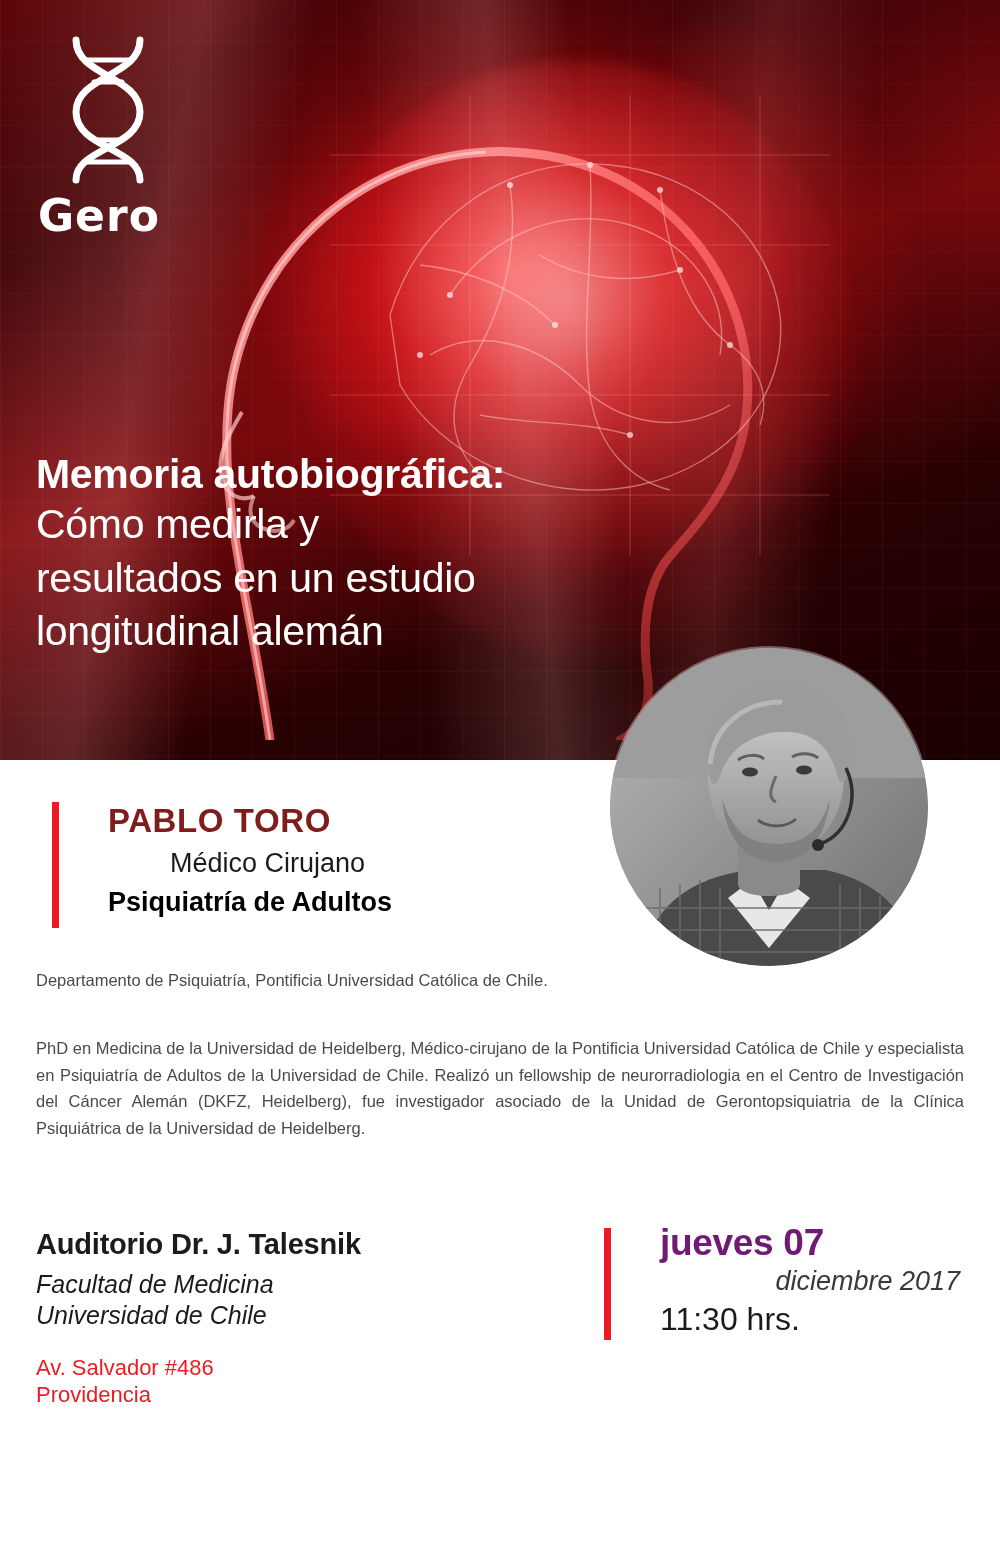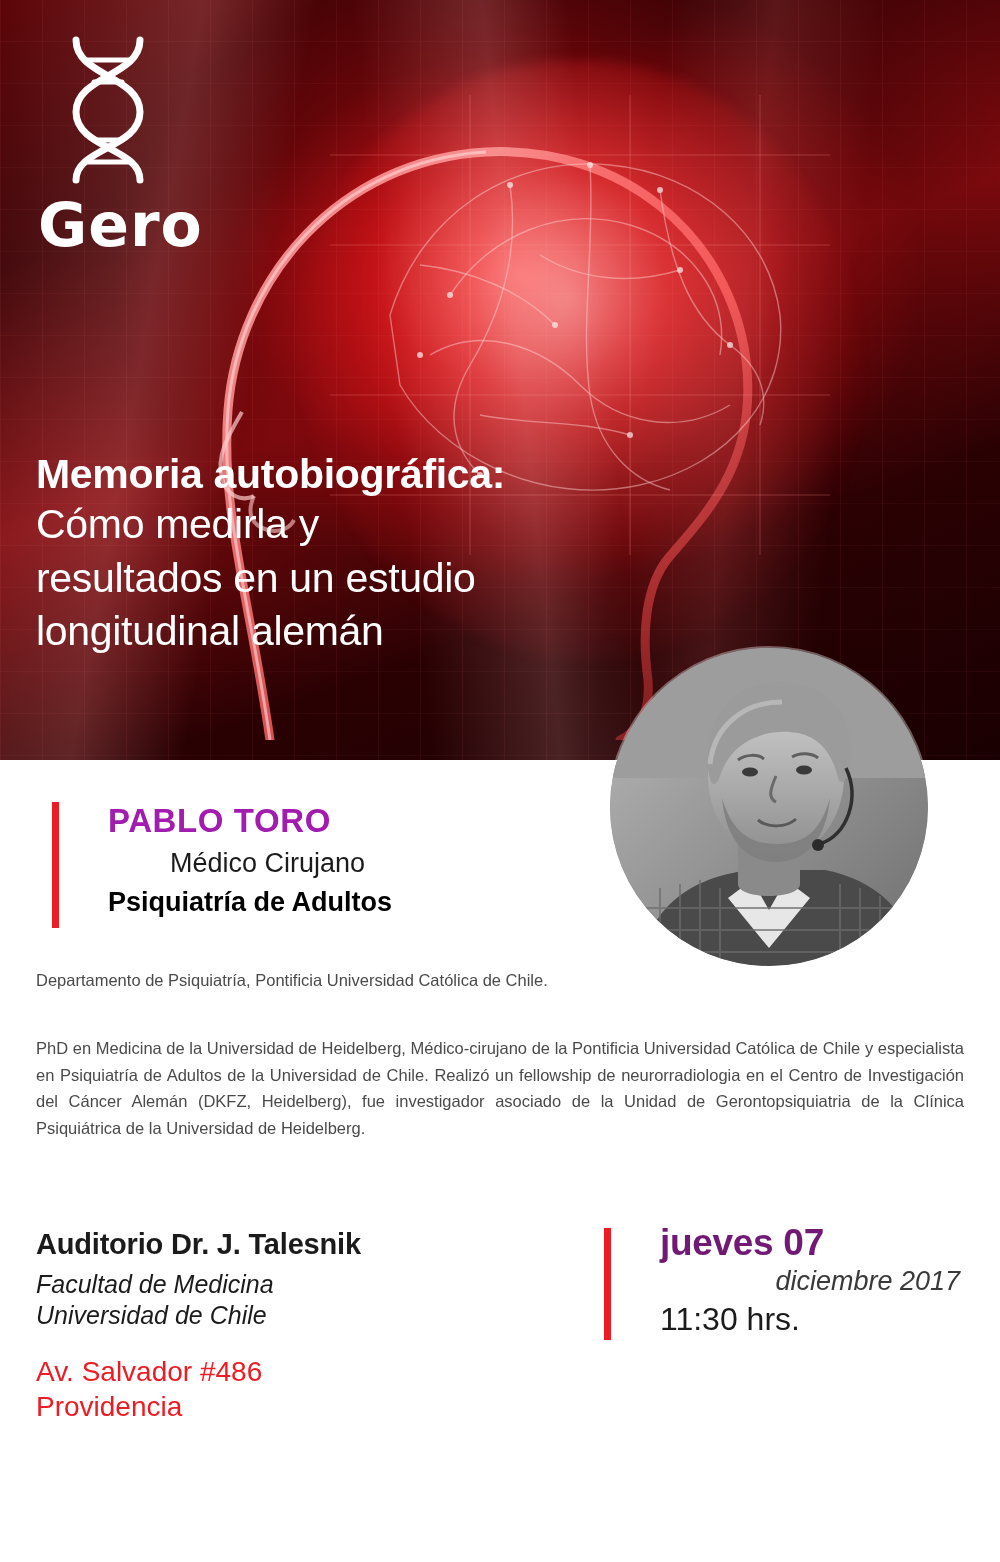--- a/index.html
+++ b/index.html
@@ -71,21 +71,21 @@
   .gero-logo-hero {
     position: absolute;
     left: 38px; top: 34px;
     width: 180px;
     z-index: 6;
   }
   .dna-hero { width: 120px; height: 150px; display: block; margin-left: 10px;}
   .gero-word {
     font-family: "DejaVu Sans", sans-serif;
     font-weight: 700;
-    font-size: 60px;
+    font-size: 44px;
     letter-spacing: 1px;
     color: #ffffff;
     margin-top: 6px;
     margin-left: 0px;
   }
 
   
   .title-block {
     position: absolute;
     left: 36px;
@@ -134,21 +134,21 @@
     position: absolute;
     left: 52px; top: 42px;
     width: 7px; height: 126px;
     background: #ed1c24;
   }
   .speaker-name {
     position: absolute;
     left: 108px; top: 42px;
     font-size: 33px;
     font-weight: 700;
-    color: #a21caf;
+    color: #7f1d1d;
     letter-spacing: 0.6px;
   }
   .speaker-role1 {
     position: absolute;
     left: 170px; top: 88px;
     font-size: 27px;
     color: #1b1b1b;
   }
   .speaker-role2 {
     position: absolute;
@@ -189,21 +189,21 @@
     letter-spacing: -0.2px;
   }
   .venue-sub {
     font-size: 25px;
     font-style: italic;
     color: #1b1b1b;
     line-height: 1.25;
     margin-top: 8px;
   }
   .venue-addr {
-    font-size: 28px;
+    font-size: 22px;
     color: #ed1c24;
     line-height: 1.25;
     margin-top: 22px;
   }
 
   .date-bar {
     position: absolute;
     left: 604px; top: 468px;
     width: 7px; height: 112px;
     background: #ed1c24;

